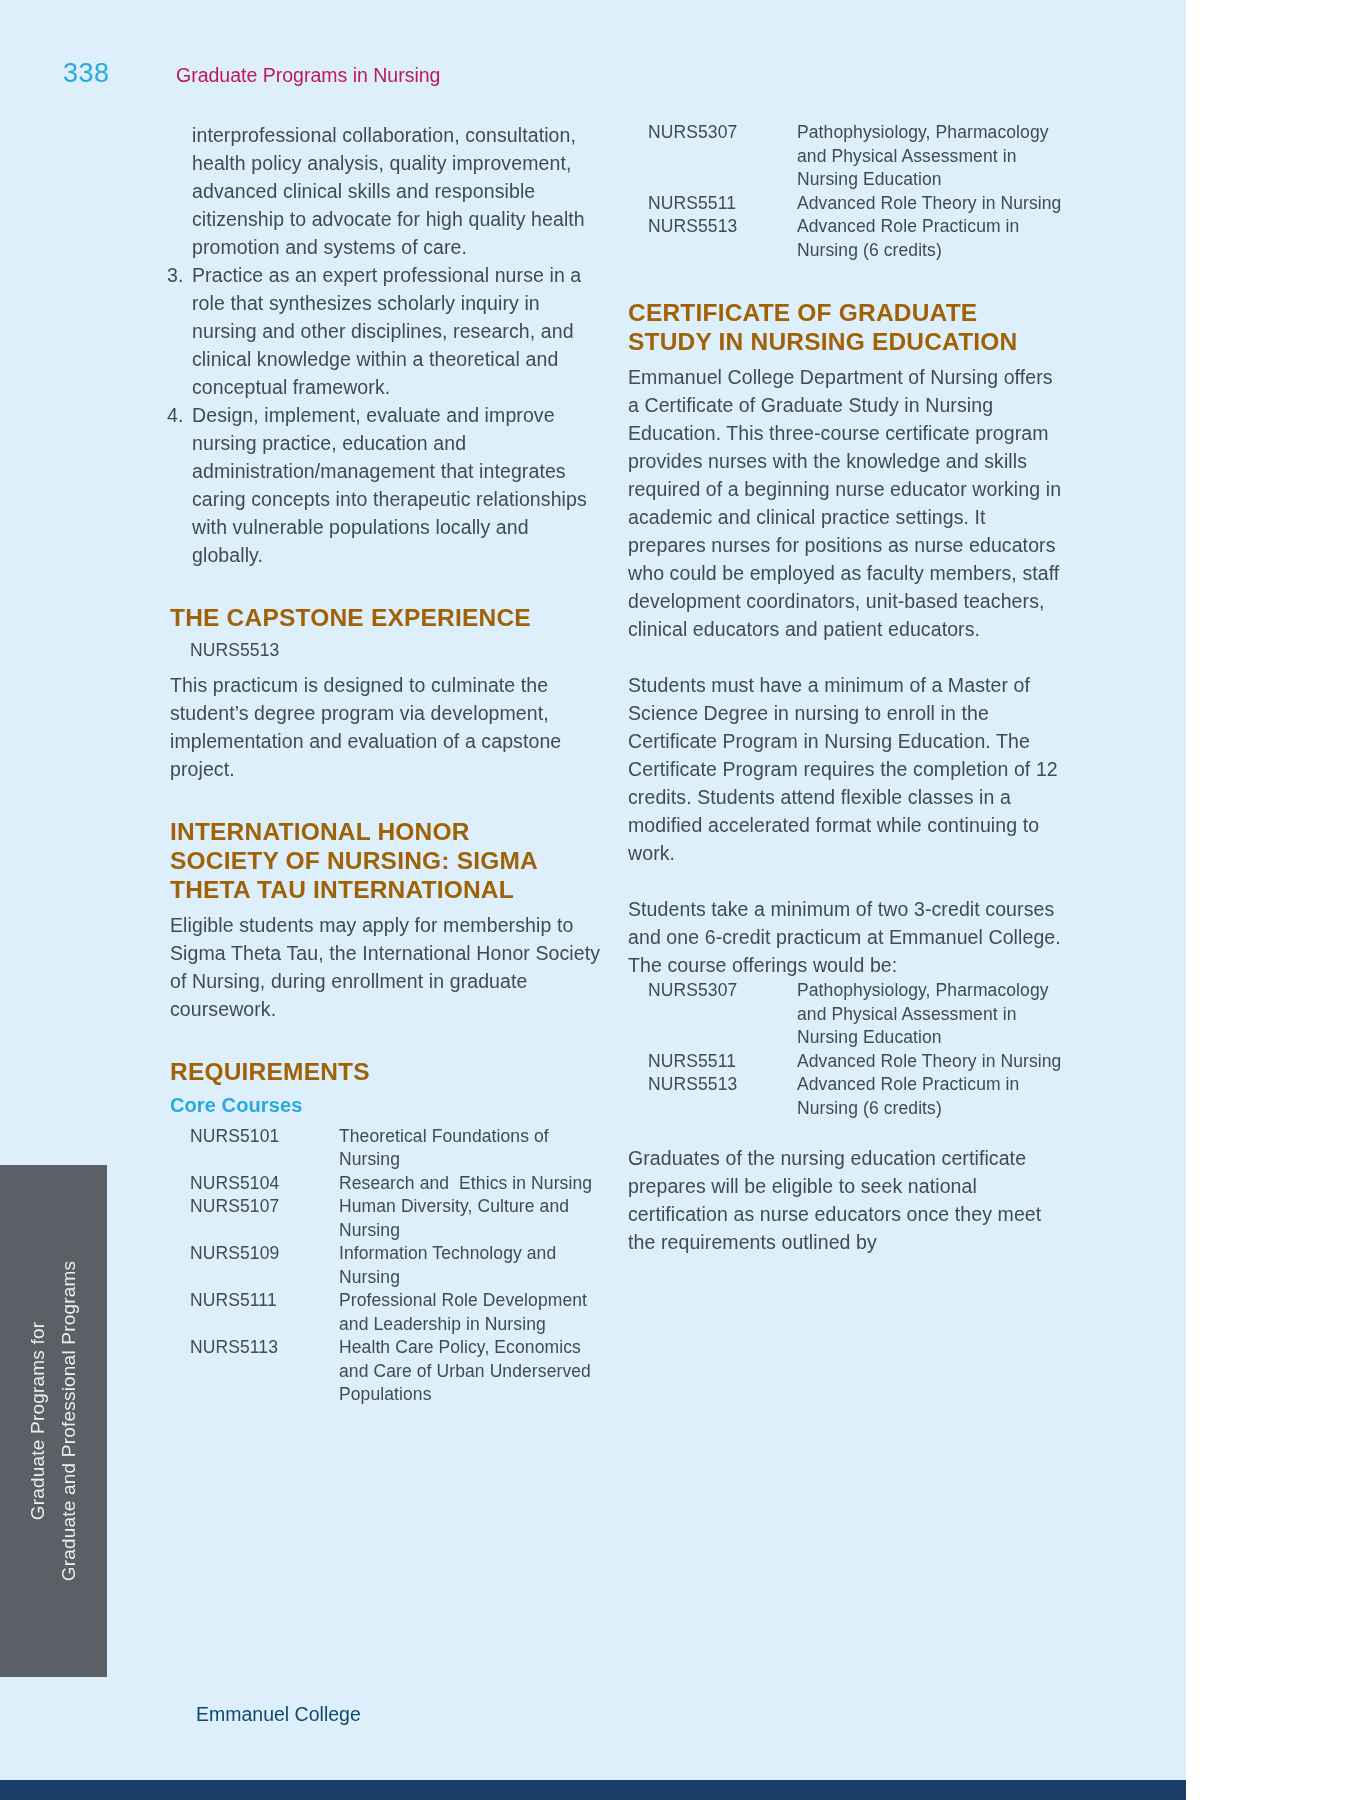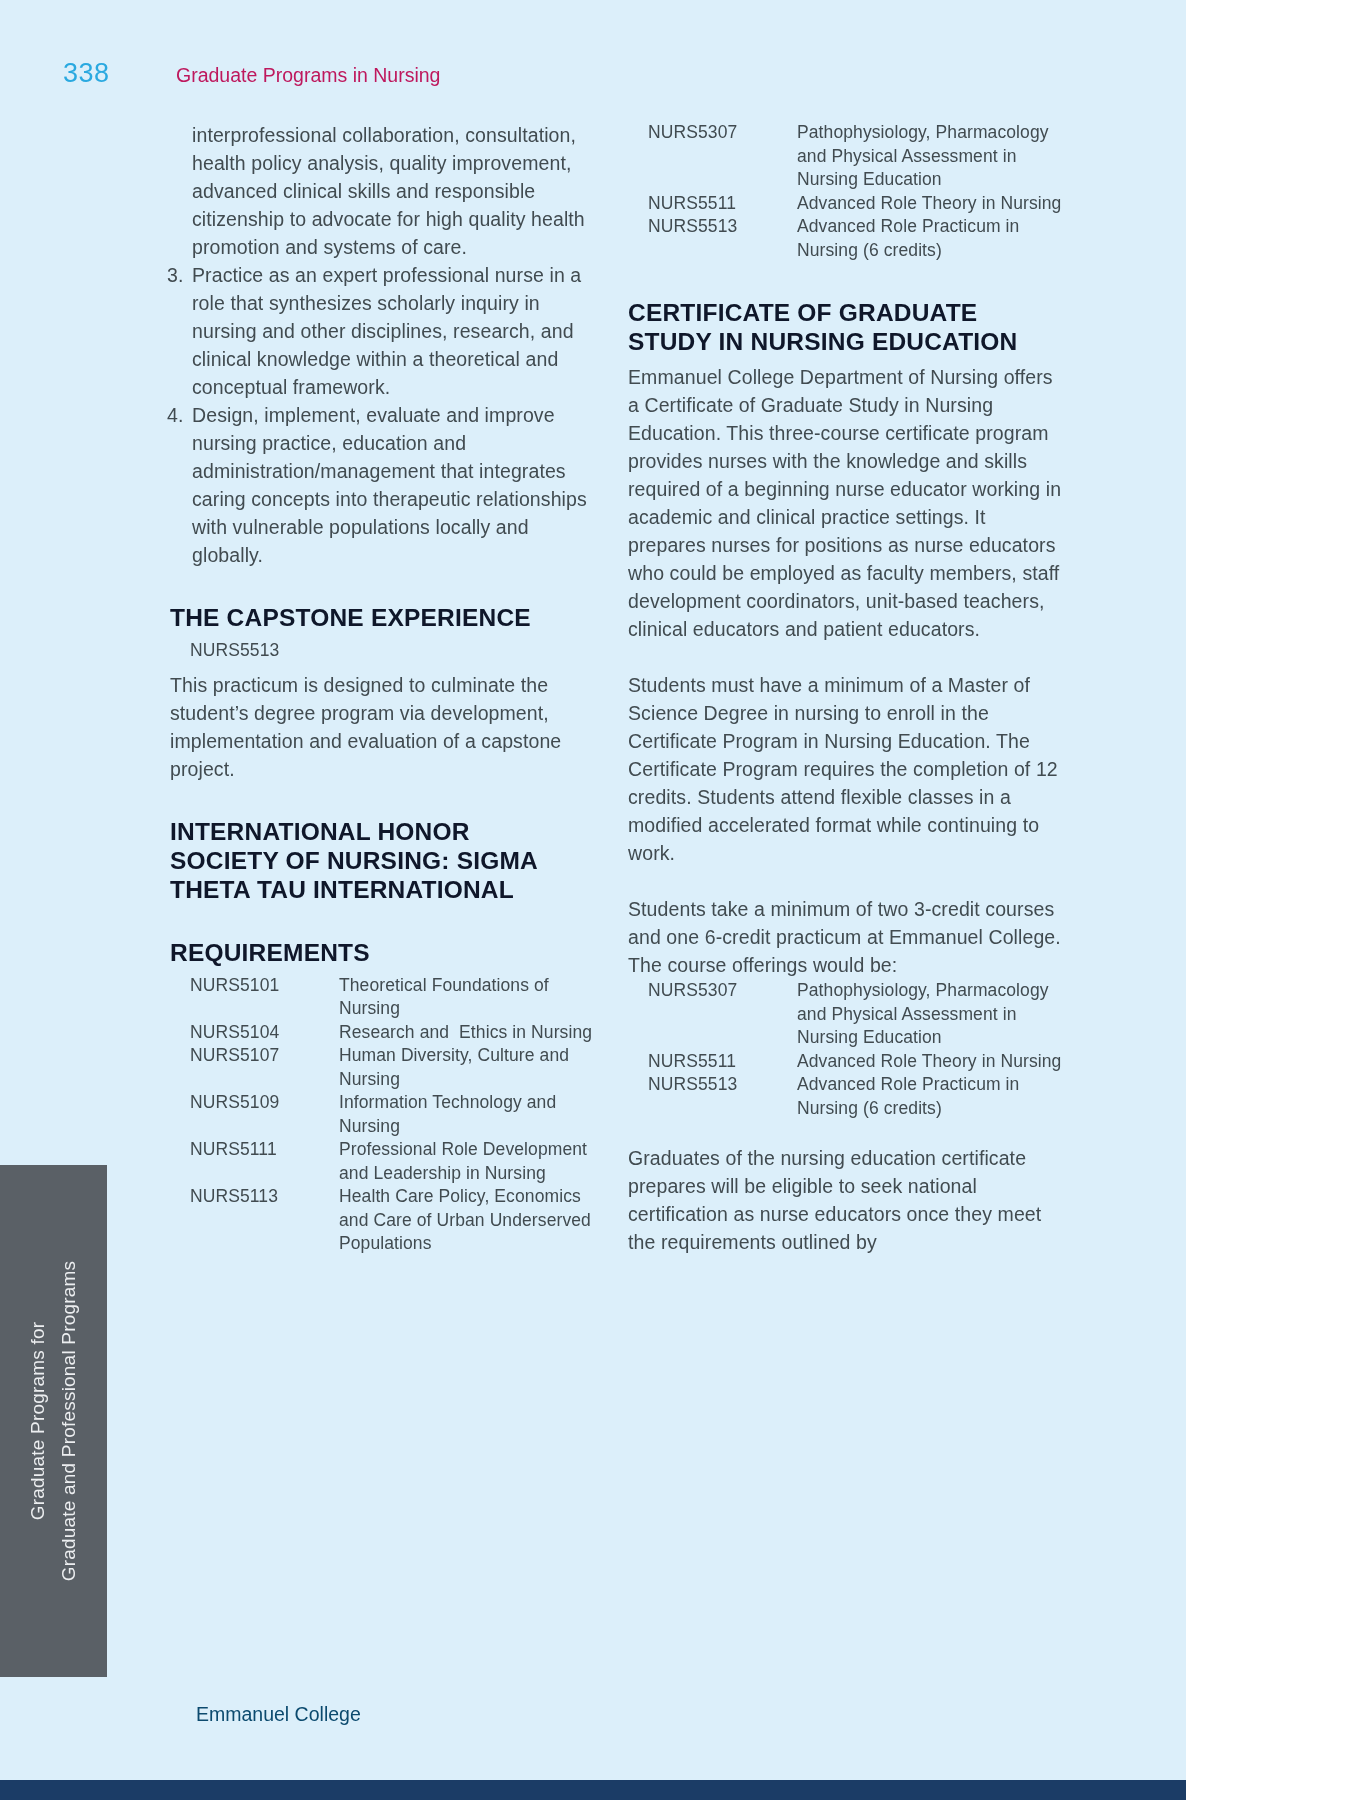--- a/index.html
+++ b/index.html
@@ -25,21 +25,21 @@
   .body-text { font-size:19.5px; line-height:28px; letter-spacing:0.1px; }
   .para { margin:0 0 28px 0; }
   .para-tight { margin:0; }
 
   .hang { padding-left:22px; }
   .olist-item { display:flex; margin-left:-3px; }
   .olist-item .num { flex:none; width:25px; }
   .olist-item .itext { flex:1; }
 
   .section-heading {
-    color:#0f172a; font-weight:700;
+    color:#a16207; font-weight:700;
     font-size:24.5px; line-height:29px;
     letter-spacing:0.2px;
     margin:34px 0 7px 0;
   }
   .h-first { margin-top:0; }
   .h-narrow { max-width:388px; }
 
   .sub-heading {
     color:#2aa9e0; font-weight:700;
     font-size:20px; line-height:25px;
@@ -110,22 +110,24 @@
     <div class="course-list mb8">
       <div class="course-row">
         <span class="code">NURS5513</span>
       </div>
     </div>
 
     <div class="para-tight">This practicum is designed to culminate the student’s degree program via development, implementation and evaluation of a capstone project.</div>
 
     <div class="section-heading h-narrow">INTERNATIONAL HONOR SOCIETY OF NURSING: SIGMA THETA TAU INTERNATIONAL</div>
 
+    <div class="para-tight">Eligible students may apply for membership to Sigma Theta Tau, the International Honor Society of Nursing, during enrollment in graduate coursework.</div>
 
     <div class="section-heading">REQUIREMENTS</div>
+    <div class="sub-heading">Core Courses</div>
 
     <div class="course-list">
       <div class="course-row">
         <span class="code">NURS5101</span>
         <span class="title">Theoretical Foundations of Nursing</span>
       </div>
       <div class="course-row">
         <span class="code">NURS5104</span>
         <span class="title">Research and  Ethics in Nursing</span>
       </div>

